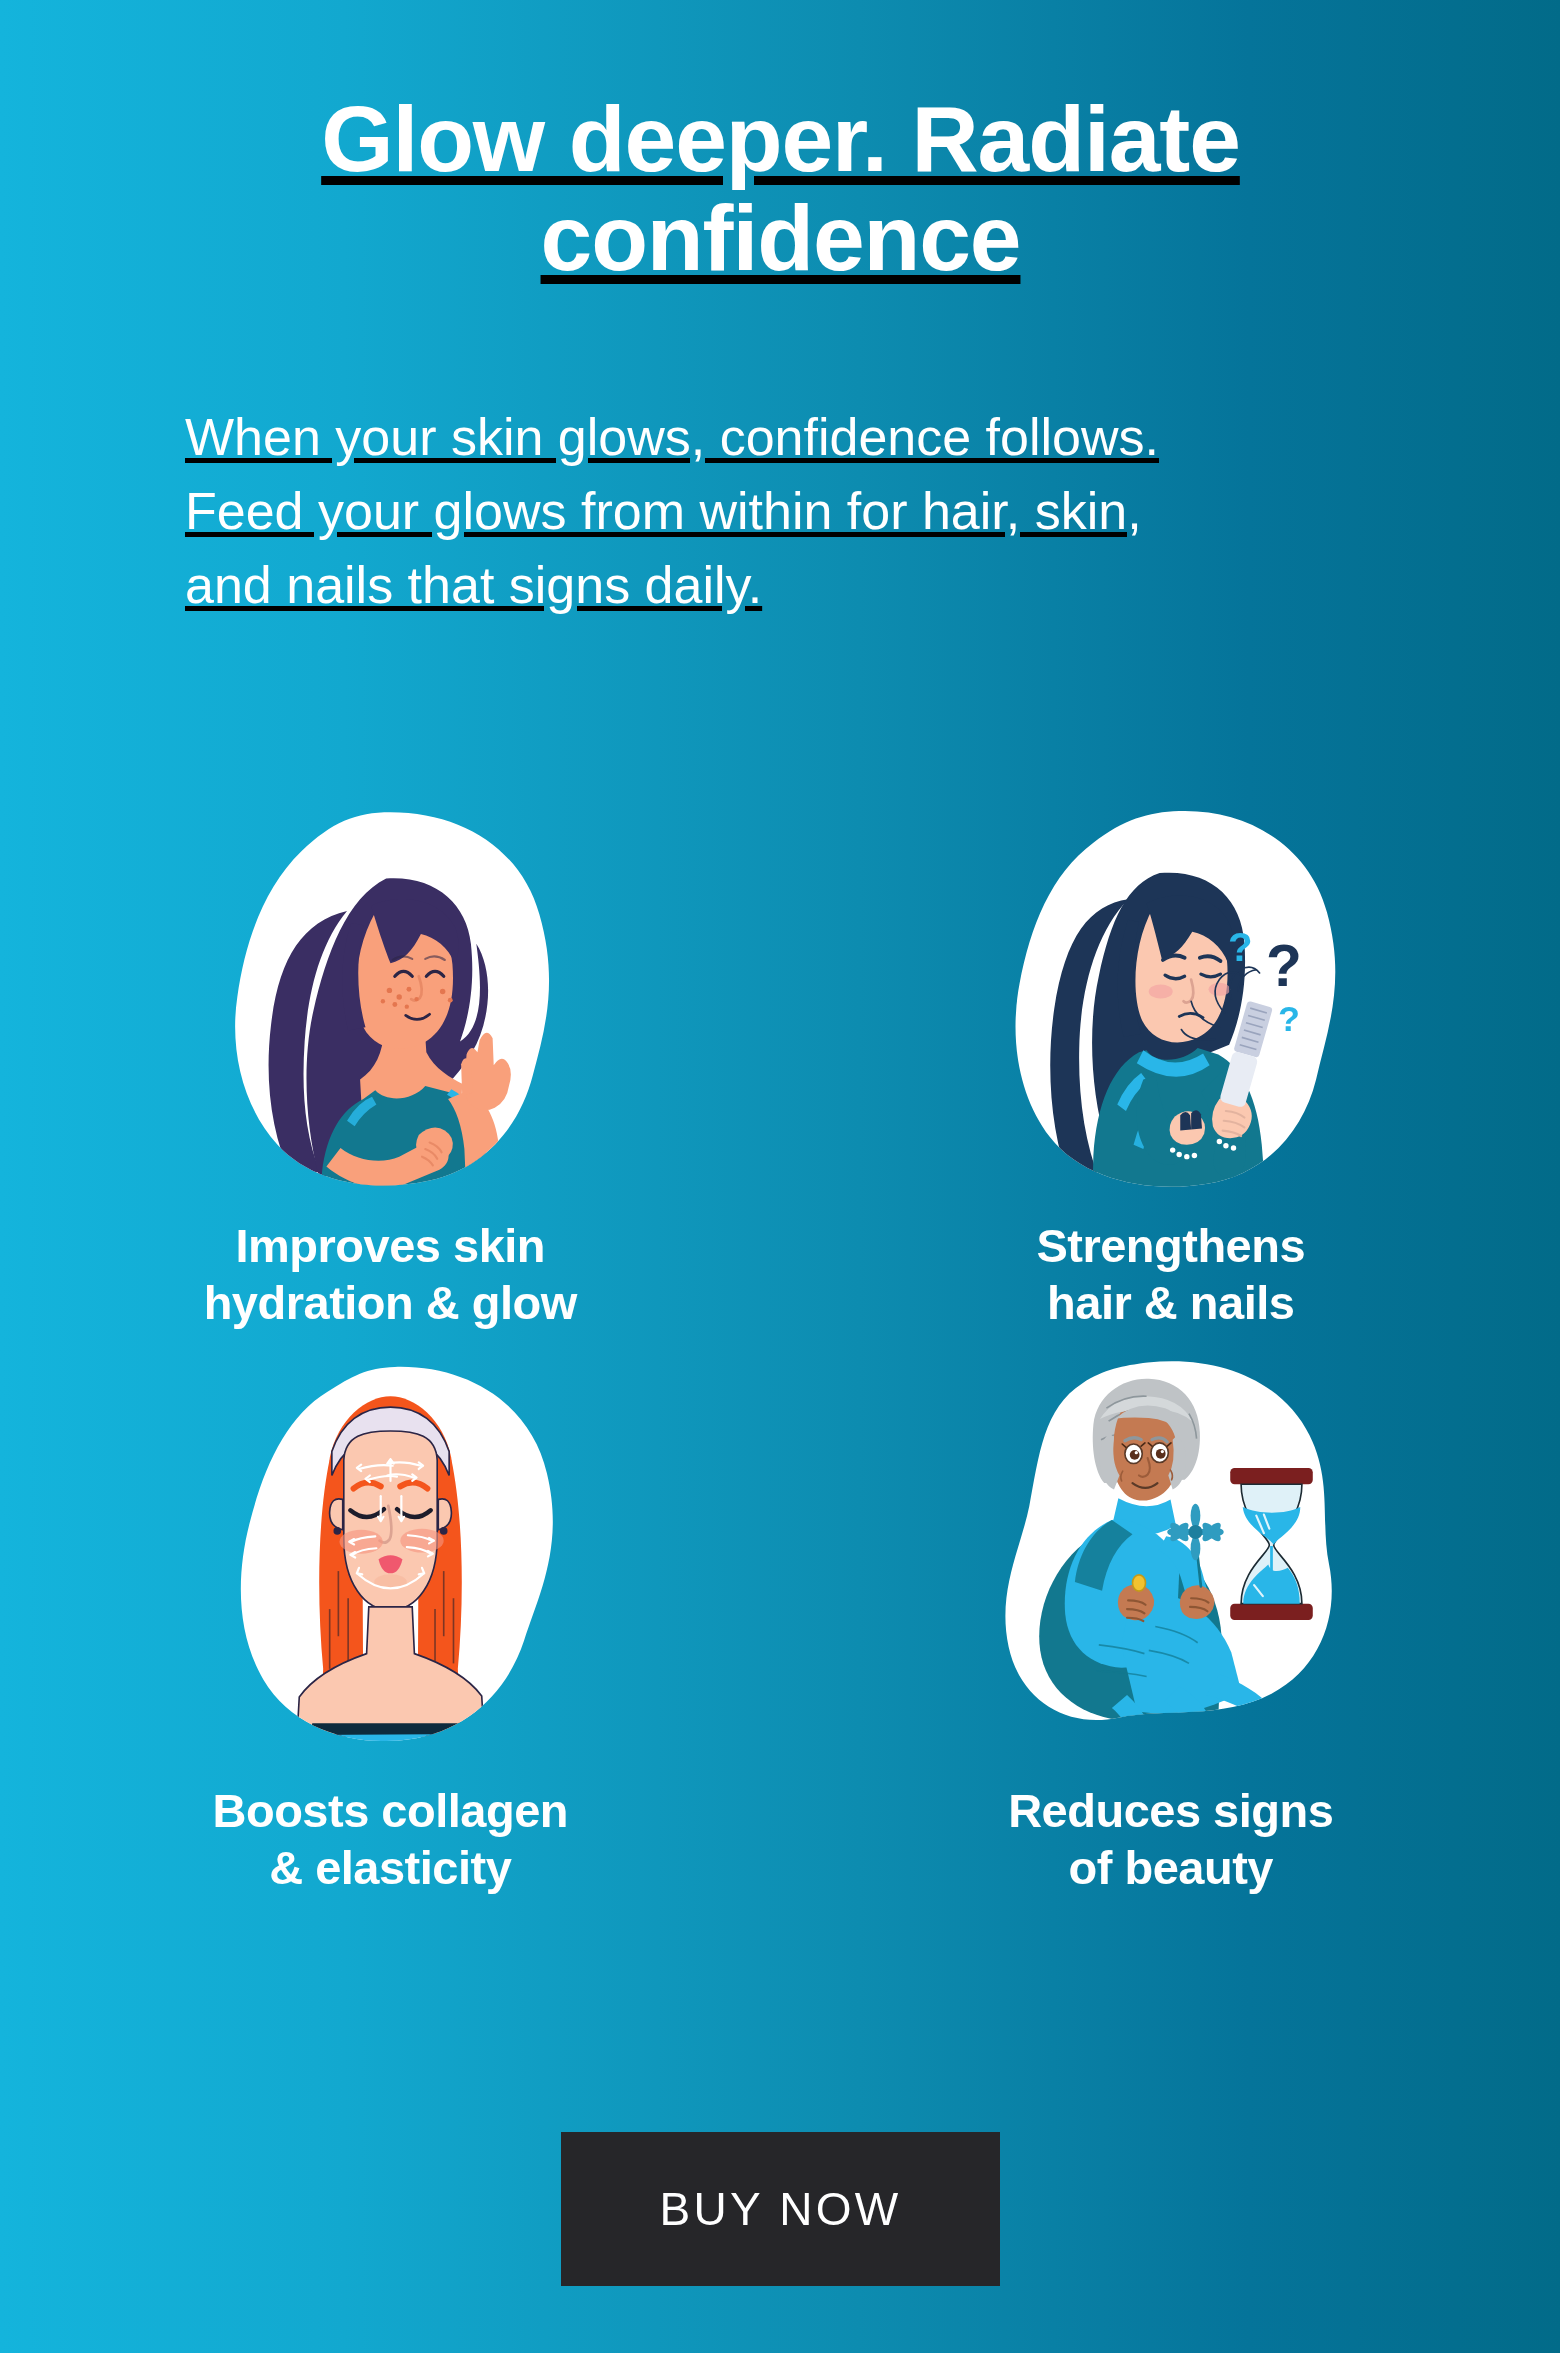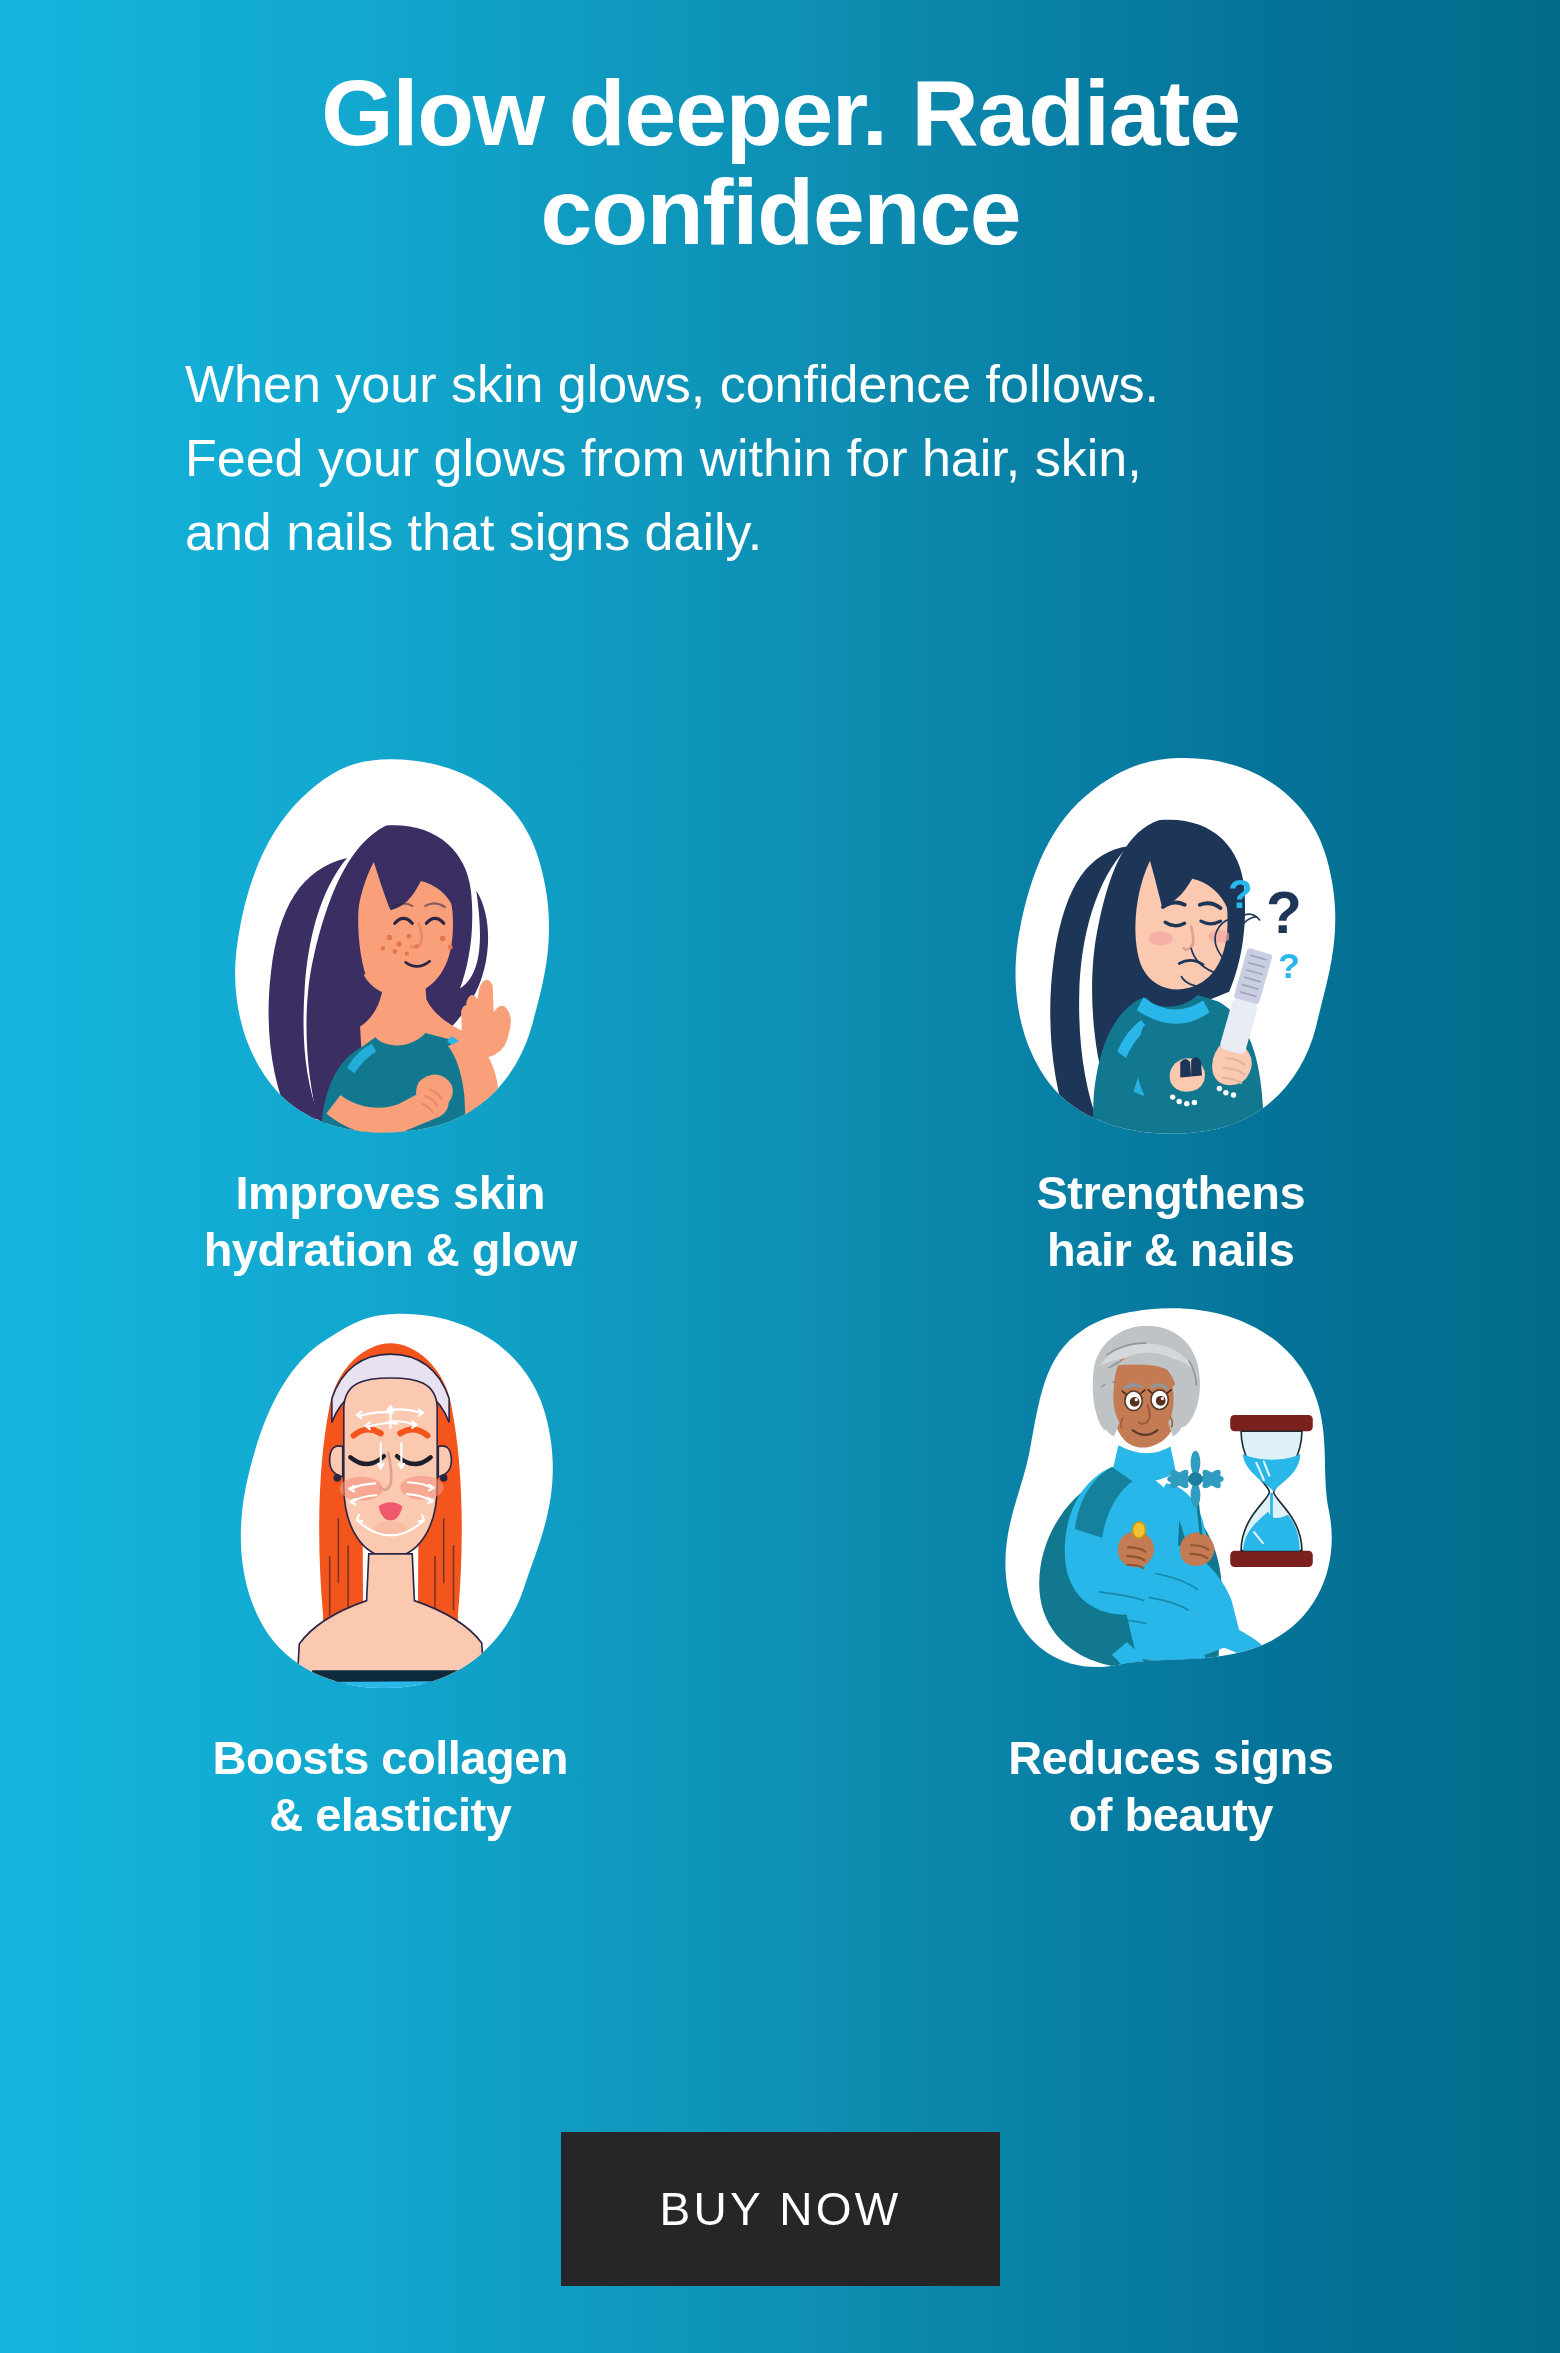--- a/index.html
+++ b/index.html
@@ -11,35 +11,35 @@
     overflow:hidden;
   }
 
   body {
     font-family:"Liberation Sans", sans-serif;
     background:linear-gradient(90deg, #14b4dc 0%, #12a8cf 22%, #0d8cb0 55%, #05749a 80%, #026b89 100%);
     position:relative;
   }
 
   
-  .header { padding-top:64px; }
+  .header { padding-top:90px;text-decoration:underline; }
 
   .headline {
     font-size:93px;
     line-height:1.06;
     font-weight:900;
     color:#ffffff;
     text-align:center;
     letter-spacing:-1.1px;
     padding:0 163px;
     -webkit-font-smoothing:antialiased;
   }
 
   .subcopy {
-    margin-top:87px;
+    margin-top:114px;
     padding-left:185px;
     padding-right:130px;
     font-size:52px;
     line-height:1.42;
     font-weight:300;
     color:#ffffff;
   }
   .subcopy-line { display:block; white-space:nowrap; }
 
   

